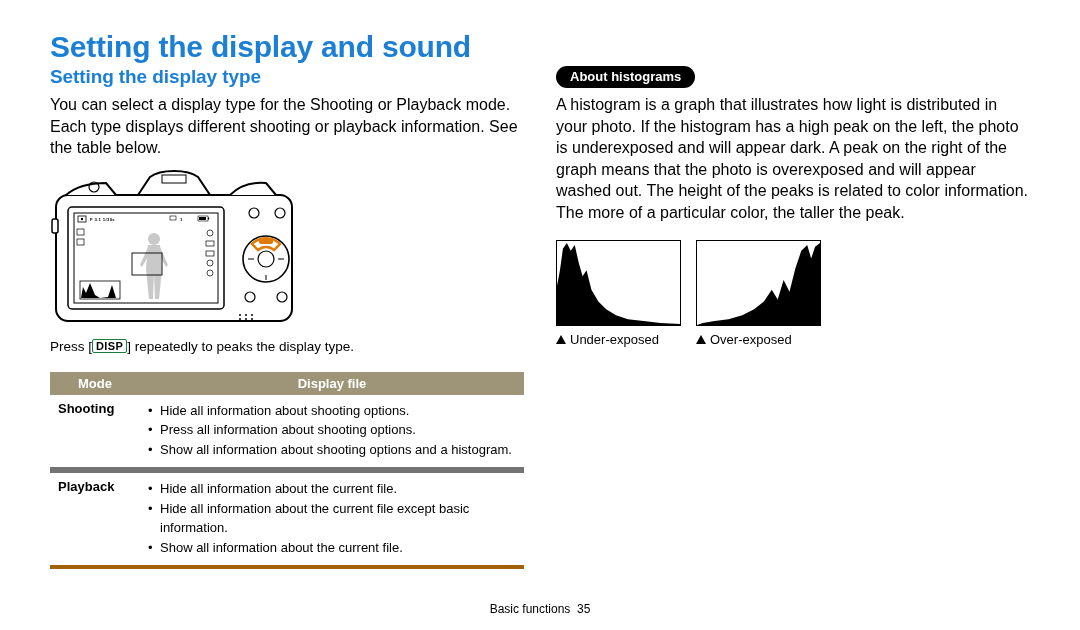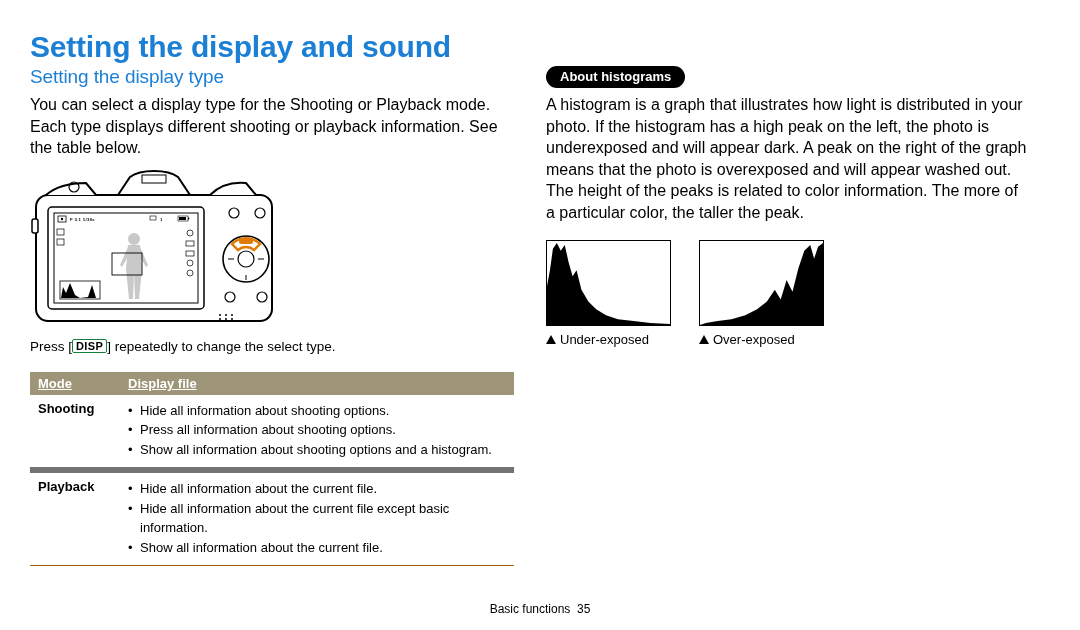--- a/index.html
+++ b/index.html
@@ -1,37 +1,37 @@
 <!DOCTYPE html>
 <html><head>
 <meta charset="utf-8">
 <style>
   * { box-sizing: border-box; margin: 0; padding: 0; }
   html, body { width: 1080px; height: 630px; background: #fff; font-family: "Myriad Pro", "Segoe UI", Arial, sans-serif; color: #000; }
-  .page { padding: 30px 50px 18px 30px; position: relative; height: 100%; }
+  .page { padding: 30px 50px 18px 50px; position: relative; height: 100%; }
   .title { color: #1b7fd6; font-size: 30px; font-weight: 700; letter-spacing: -0.2px; margin-bottom: 2px; }
   .subtitle { font-size: 13.5px; margin-bottom: 18px; }
   .cols { display: flex; gap: 32px; }
   .col { flex: 1 1 50%; }
-  .h2 { color: #1b7fd6; font-size: 19px; font-weight: 400; margin-bottom: 6px; letter-spacing: -0.1px; }
+  .h2 { color: #1b7fd6; font-size: 19px; font-weight: 700; margin-bottom: 6px; letter-spacing: -0.1px; }
   .para { font-size: 16px; line-height: 1.35; margin-bottom: 10px; }
   .camera-ill { width: 248px; height: 160px; margin: 4px 0 10px 0; position: relative; }
   .press-line { font-size: 13.5px; margin: 4px 0 18px 0; }
   .disp-btn { display: inline-block; border: 1px solid #15803d; border-radius: 2px; padding: 0 3px; font-weight: 700; font-size: 11px; letter-spacing: 0.4px; vertical-align: 1px; }
   table.modes { width: 100%; border-collapse: collapse; font-size: 13px; }
-  table.modes th { background: #9e9478; color: #fff; text-align: left; font-weight: 700; padding: 4px 8px; text-decoration: underline; }
+  table.modes th { background: #9e9478; color: #fff; text-align: center; font-weight: 700; padding: 4px 8px; }
   table.modes th:first-child { width: 90px; }
   table.modes td { padding: 6px 8px 8px 8px; vertical-align: top; border-bottom: 6px solid #737373; }
-  table.modes tr:last-child td { border-bottom: 1px solid #a16207; }
+  table.modes tr:last-child td { border-bottom: 4px solid #a16207; }
   .mode-label { font-weight: 700; }
   ul.bullets { list-style: none; padding: 0; }
   ul.bullets li { font-size: 13px; line-height: 1.5; padding-left: 12px; position: relative; }
   ul.bullets li::before { content: "•"; position: absolute; left: 0; top: 0; }
   .pill { display: inline-block; background: #000000; color: #fff; font-weight: 700; font-size: 13px; padding: 3px 14px 4px 14px; border-radius: 11px; margin-bottom: 6px; }
-  .histrow { display: flex; gap: 28px; margin-top: 16px; }
+  .histrow { display: flex; gap: 15px; margin-top: 16px; }
   .histcell { width: 125px; }
   .histbox { width: 125px; height: 86px; border: 1.3px solid #000; background: #fff; position: relative; overflow: hidden; }
   .histbox svg { position: absolute; left: 0; top: 0; width: 100%; height: 100%; }
   .histlabel { font-size: 13px; margin-top: 6px; }
   .tri { display: inline-block; width: 0; height: 0; border-left: 5px solid transparent; border-right: 5px solid transparent; border-bottom: 9px solid #000; margin-right: 4px; vertical-align: 0; }
   .footer { position: absolute; bottom: 14px; left: 0; width: 100%; text-align: center; font-size: 12px; }
   .footer .num { font-weight: 400; }
   .screen-text { font-size: 4.3px; fill: #000; font-family: Arial, sans-serif; font-weight: 700; letter-spacing: 0.3px; }
 </style>
 </head>
@@ -113,21 +113,21 @@
           <circle cx="190" cy="146" r="1" fill="#000"></circle>
             <circle cx="196" cy="146" r="1" fill="#000"></circle>
             <circle cx="202" cy="146" r="1" fill="#000"></circle>
           <circle cx="190" cy="150" r="1" fill="#000"></circle>
             <circle cx="196" cy="150" r="1" fill="#000"></circle>
             <circle cx="202" cy="150" r="1" fill="#000"></circle>
         </svg>
       </div>
 
       <div class="press-line">
-        <span>Press [</span><span class="disp-btn">DISP</span><span>] repeatedly to change the select type.</span>
+        <span>Press [</span><span class="disp-btn">DISP</span><span>] repeatedly to peaks the display type.</span>
       </div>
 
       <table class="modes">
         <thead>
           <tr>
             <th>Mode</th>
             <th>Display file</th>
           </tr>
         </thead>
         <tbody>

